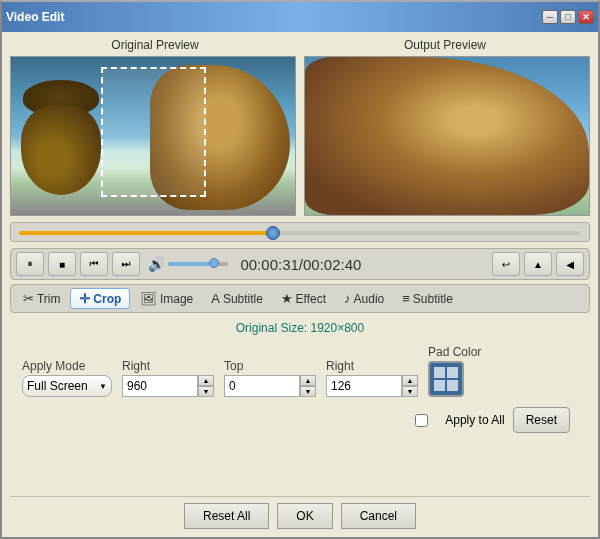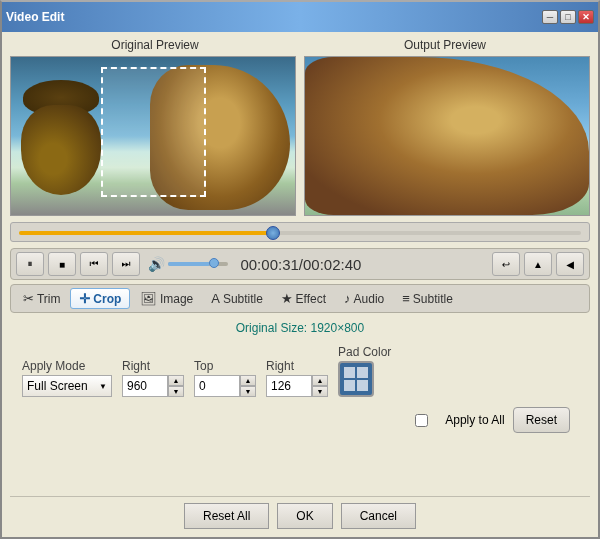--- a/index.html
+++ b/index.html
@@ -300,21 +300,21 @@
     }
     .field-label {
       font-size: 12px;
       color: #444;
     }
     .field-input-wrap {
       display: flex;
       align-items: center;
     }
     .spin-input {
-      width: 46px;
+      width: 76px;
       height: 22px;
       border: 1px solid #aaa;
       background: #fff;
       padding: 0 4px;
       font-size: 12px;
     }
     .spin-buttons {
       display: flex;
       flex-direction: column;
       margin-left: 0;
@@ -399,21 +399,21 @@
     .zoom-dropdown {
       display: flex;
       align-items: center;
       width: 90px;
       height: 22px;
       border: 1px solid #aaa;
       background: linear-gradient(to bottom, #fff, #e8e5dc);
       padding: 0 4px;
       cursor: pointer;
       font-size: 12px;
-      border-radius: 0;
+      border-radius: 8px;
     }
     .zoom-arrow {
       margin-left: auto;
       font-size: 8px;
     }
   </style>
 </head>
 <body>
 
 <div class="window">

